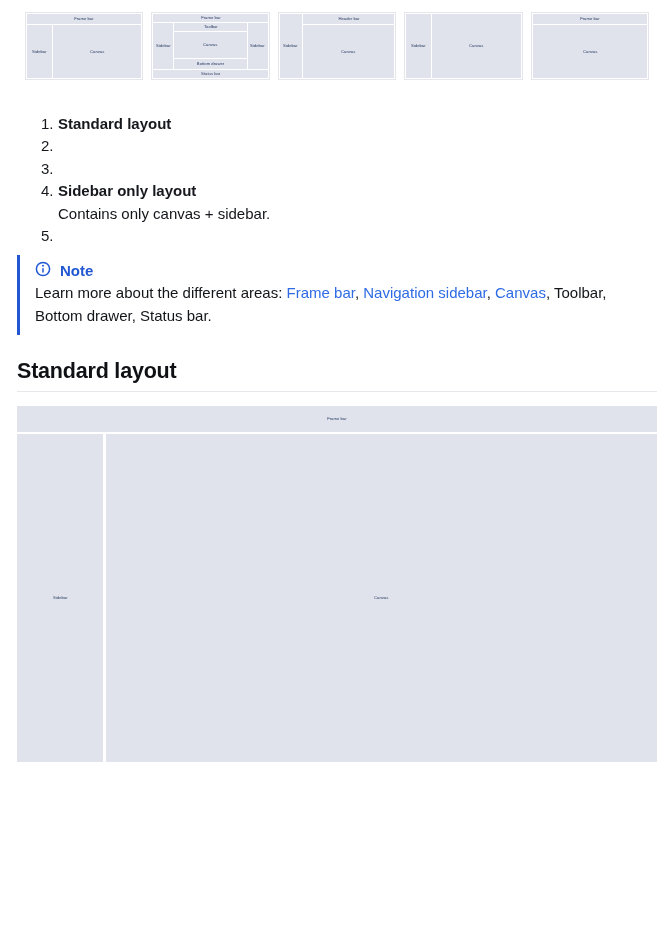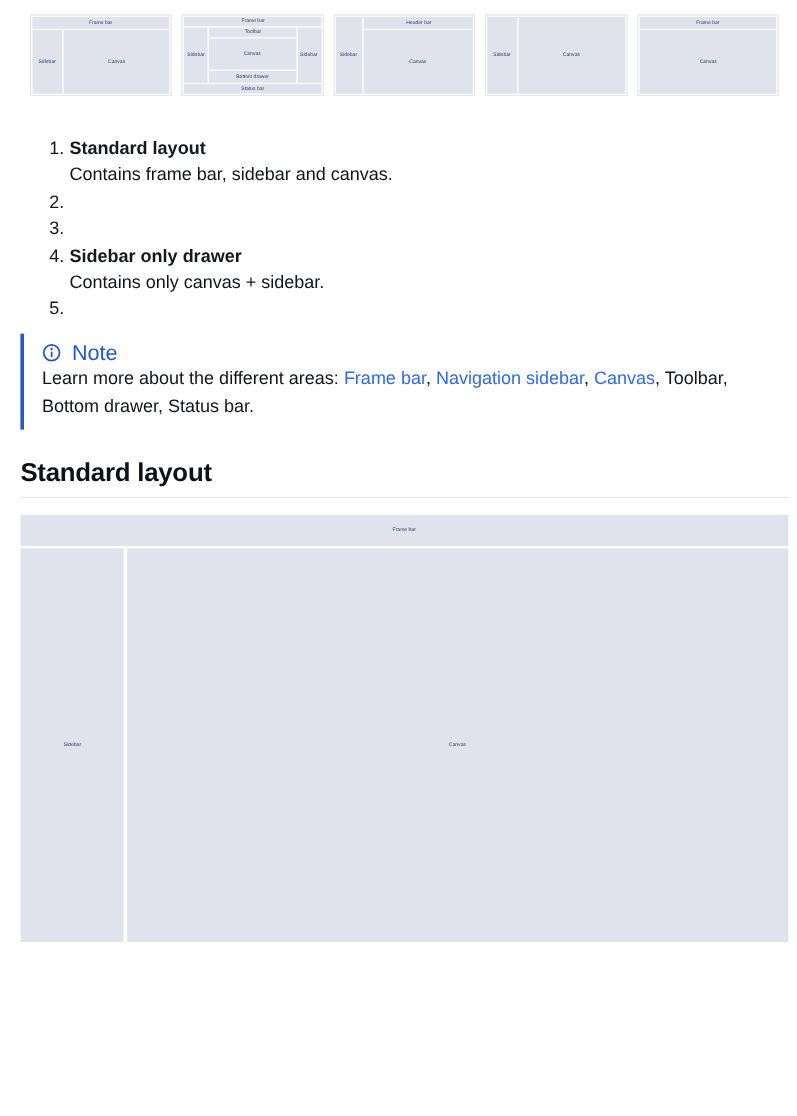--- a/index.html
+++ b/index.html
@@ -39,22 +39,22 @@
   
   .intro{font-size:15px;line-height:22px;margin-bottom:16px;color:#131519}
   .layout-list{list-style:none}
   .l-item{display:flex;padding-left:24px;font-size:15px;line-height:22.4px}
   .l-num{width:17px;flex:none}
   .l-title{font-weight:700}
   .l-desc{font-weight:400;color:#131519}
 
   
   .note{margin-top:8px;border-left:3px solid var(--note-blue);padding:6px 4px 8px 15px}
-  .note-head{display:flex;align-items:center;gap:9px;color:var(--note-blue);
-    font-size:18px;font-weight:400;line-height:20px}
+  .note-head{display:flex;gap:9px;color:var(--note-blue);
+    font-size:15px;font-weight:700;line-height:20px}
   .note-head svg{display:block}
   .note-body{font-size:15px;line-height:23px;color:#131519}
   .note-body a{color:var(--link-blue);text-decoration:none;cursor:pointer}
 
   
   .section-heading{font-size:21.5px;font-weight:700;letter-spacing:-.2px;color:#0f1115;
     margin-top:24px;margin-bottom:7px}
   .divider{border:0;border-top:1px solid var(--divider);margin-bottom:14px}
 
   
@@ -150,35 +150,34 @@
     </figure>
 
   </div>
 
 
   <ol class="layout-list">
     <li class="l-item">
       <span class="l-num">1.</span>
       <div>
           <div class="l-title">Standard layout</div>
-      <div class="l-desc">Contains frame bar, sidebar and canvas.</div>
         </div>
     </li>
     <li class="l-item">
       <span class="l-num">2.</span>
       <div>
         </div>
     </li>
     <li class="l-item">
       <span class="l-num">3.</span>
     </li>
     <li class="l-item">
       <span class="l-num">4.</span>
       <div>
-          <div class="l-title">Sidebar only drawer</div>
+          <div class="l-title">Sidebar only layout</div>
       <div class="l-desc">Contains only canvas + sidebar.</div>
         </div>
     </li>
     <li class="l-item">
       <span class="l-num">5.</span>
     </li>
   </ol>
 
   <aside class="note">
     <div class="note-head">

